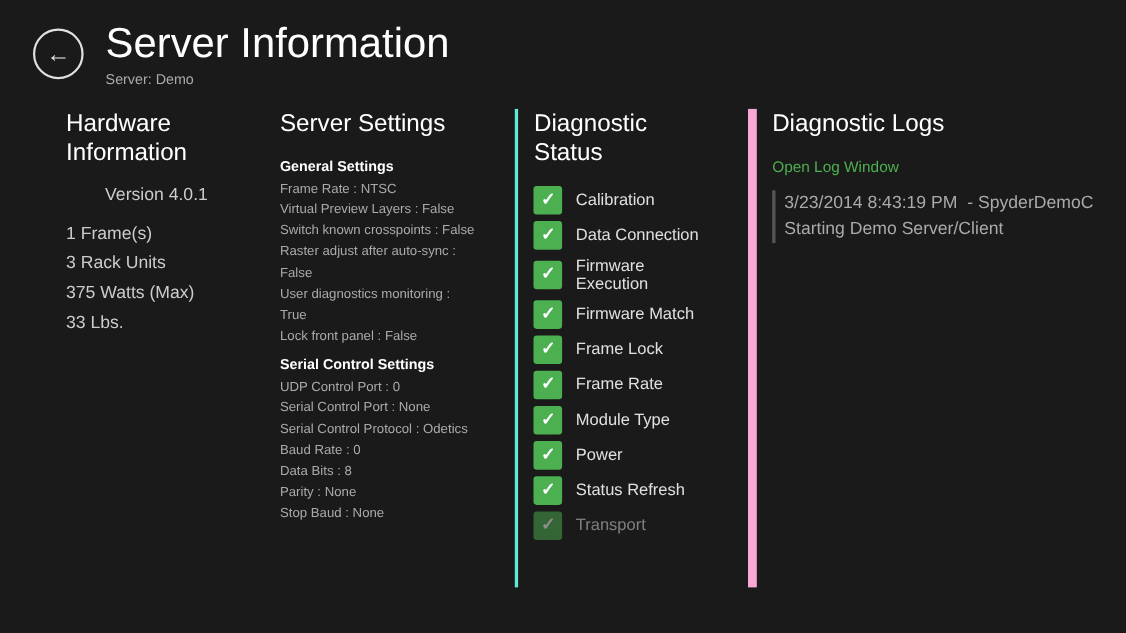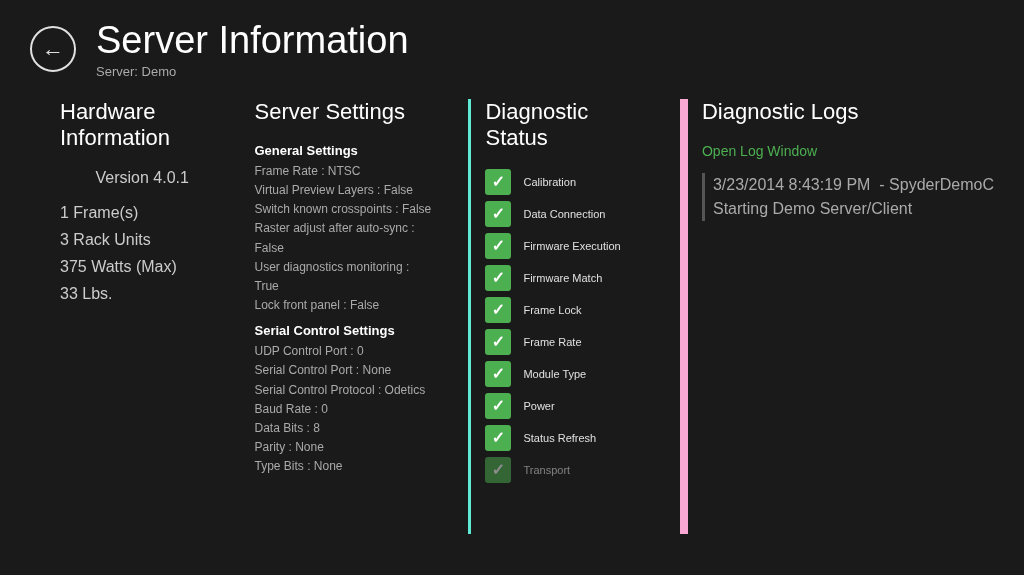--- a/index.html
+++ b/index.html
@@ -121,21 +121,21 @@
       justify-content: center;
       flex-shrink: 0;
     }
     .check-mark {
       color: #ffffff;
       font-size: 16px;
       font-weight: bold;
       line-height: 1;
     }
     .diag-label {
-      font-size: 11px;
+      font-size: 15px;
       color: #e0e0e0;
     }
 
     
     .logs-col {
       flex: 1;
       border-left: 8px solid #f9a8d4;
       padding-left: 14px;
     }
     .open-log-link {
@@ -203,21 +203,21 @@
         <div class="settings-item">Raster adjust after auto-sync :  False</div>
         <div class="settings-item">User diagnostics monitoring :  True</div>
         <div class="settings-item">Lock front panel :  False</div>
         <div class="settings-section-title">Serial Control Settings</div>
         <div class="settings-item">UDP Control Port :  0</div>
         <div class="settings-item">Serial Control Port :  None</div>
         <div class="settings-item">Serial Control Protocol :  Odetics</div>
         <div class="settings-item">Baud Rate :  0</div>
         <div class="settings-item">Data Bits :  8</div>
         <div class="settings-item">Parity :  None</div>
-        <div class="settings-item">Type Bits :  None</div>
+        <div class="settings-item">Stop Baud :  None</div>
       </div>
   </div>
 
   <div class="diag-col">
     <div class="col-title">Diagnostic Status</div>
     <div id="diag-items-container">
         <div class="diag-item">
           <div class="check-box">
             <span class="check-mark">✓</span>
           </div>

